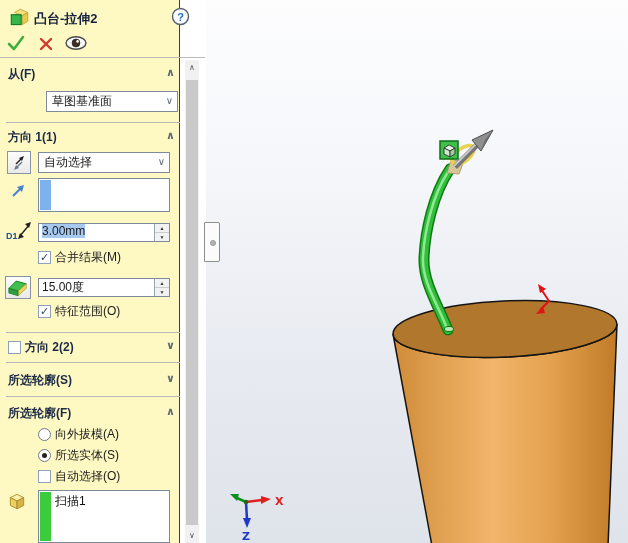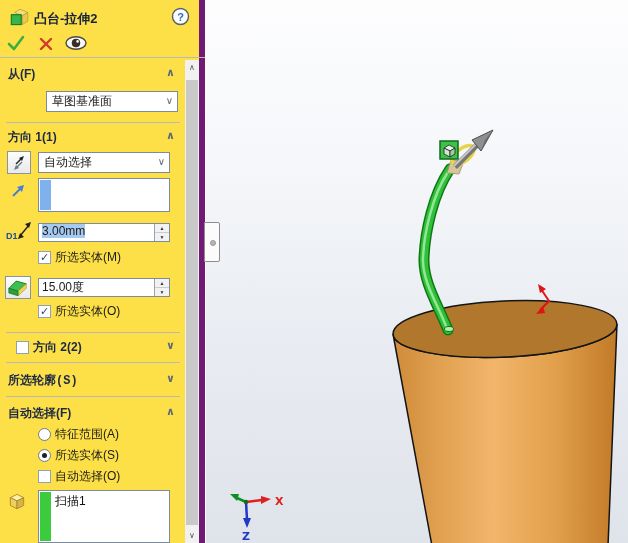--- a/index.html
+++ b/index.html
@@ -1,21 +1,21 @@
 <!DOCTYPE html>
 <html><head>
 <meta charset="utf-8">
 <style>
   * { box-sizing: border-box; margin: 0; padding: 0; }
   html,body { width:628px; height:543px; overflow:hidden; }
   body { font-family:"Liberation Sans","DejaVu Sans",sans-serif; font-size:12px; color:#1a1a1a; background:#fff; position:relative; }
   #app { position:absolute; inset:0; width:628px; height:543px; overflow:hidden; }
 
   
-  .panel { position:absolute; left:0; top:0; width:205px; height:543px; background:#fde047; border-right:6px solid #701a75; }
+  .panel { position:absolute; left:0; top:0; width:180px; height:543px; background:#fef9c3; border-right:1px solid #701a75; }
   .abs { position:absolute; }
   .pm-title { font-size:13px; font-weight:bold; color:#16233d; }
   .sec-label { font-weight:bold; color:#1c2a46; font-size:12px; }
   .chev { color:#5f6a77; font-size:11px; font-weight:bold; }
   .divider { position:absolute; height:1px; background:#b9b9b9; }
 
   .icon-btn { display:inline-flex; align-items:center; justify-content:center; cursor:pointer; }
 
   .combo { position:absolute; height:21px; background:#fff; border:1px solid #7d8b9a; display:flex; align-items:center; padding-left:5px; cursor:pointer; }
   .combo .combo-chev { position:absolute; right:4px; top:3px; color:#5f6a77; font-size:10px; }
@@ -142,64 +142,64 @@
     <div class="num-input" style="left:38px; top:223px; width:132px;">
       <span class="num-text"><span class="hl">3.00mm</span></span>
       <span class="spin">
         <div>▲</div>
         <div>▼</div>
       </span>
     </div>
 
     <div class="chk-row" style="left:38px; top:249px;">
       <span class="cbx">✓</span>
-      <span>所选实体(M)</span>
+      <span>合并结果(M)</span>
     </div>
 
     <span class="sq-btn" style="left:5px; top:276px; width:26px; height:23px;">
       <svg width="22" height="19" viewBox="0 0 24 20">
         <polygon points="2,11 10,3 21,6 12,14" fill="#3fbf4f" stroke="#127a24" stroke-width="1"></polygon>
         <polygon points="12,14 21,6 21,11 12,19" fill="#e9d65c" stroke="#b99b2e" stroke-width="0.8"></polygon>
         <polygon points="2,11 12,14 12,19 2,16" fill="#2e9e3e" stroke="#127a24" stroke-width="0.8"></polygon>
       </svg>
     </span>
     <div class="num-input" style="left:38px; top:278px; width:132px;">
       <span class="num-text">15.00度</span>
       <span class="spin">
         <div>▲</div>
         <div>▼</div>
       </span>
     </div>
 
     <div class="chk-row" style="left:38px; top:303px;">
       <span class="cbx">✓</span>
-      <span>所选实体(O)</span>
+      <span>特征范围(O)</span>
     </div>
 
     <div class="divider" style="left:6px; top:332px; width:174px;"></div>
 
-    <div class="chk-row" style="left:16px; top:339px;">
+    <div class="chk-row" style="left:8px; top:339px;">
       <span class="cbx"></span>
       <span class="sec-label">方向 2(2)</span>
     </div>
     <span class="abs chev" style="left:166px; top:339px;">∨</span>
 
     <div class="divider" style="left:6px; top:362px; width:174px;"></div>
 
-    <span class="abs sec-label" style="left:8px; top:372px;font-family:Liberation Mono, monospace;">所选轮廓(S)</span>
+    <span class="abs sec-label" style="left:8px; top:372px;">所选轮廓(S)</span>
     <span class="abs chev" style="left:166px; top:372px;">∨</span>
 
     <div class="divider" style="left:6px; top:396px; width:174px;"></div>
 
-    <span class="abs sec-label" style="left:8px; top:405px;">自动选择(F)</span>
+    <span class="abs sec-label" style="left:8px; top:405px;">所选轮廓(F)</span>
     <span class="abs chev" style="left:166px; top:405px;">∧</span>
 
     <div class="rad-row" style="left:38px; top:426px;">
       <span class="rad"></span>
-      <span>特征范围(A)</span>
+      <span>向外拔模(A)</span>
     </div>
     <div class="rad-row" style="left:38px; top:447px;">
       <span class="rad">
           <span class="dot"></span>
         </span>
       <span>所选实体(S)</span>
     </div>
     <div class="chk-row" style="left:38px; top:468px;">
       <span class="cbx"></span>
       <span>自动选择(O)</span>

